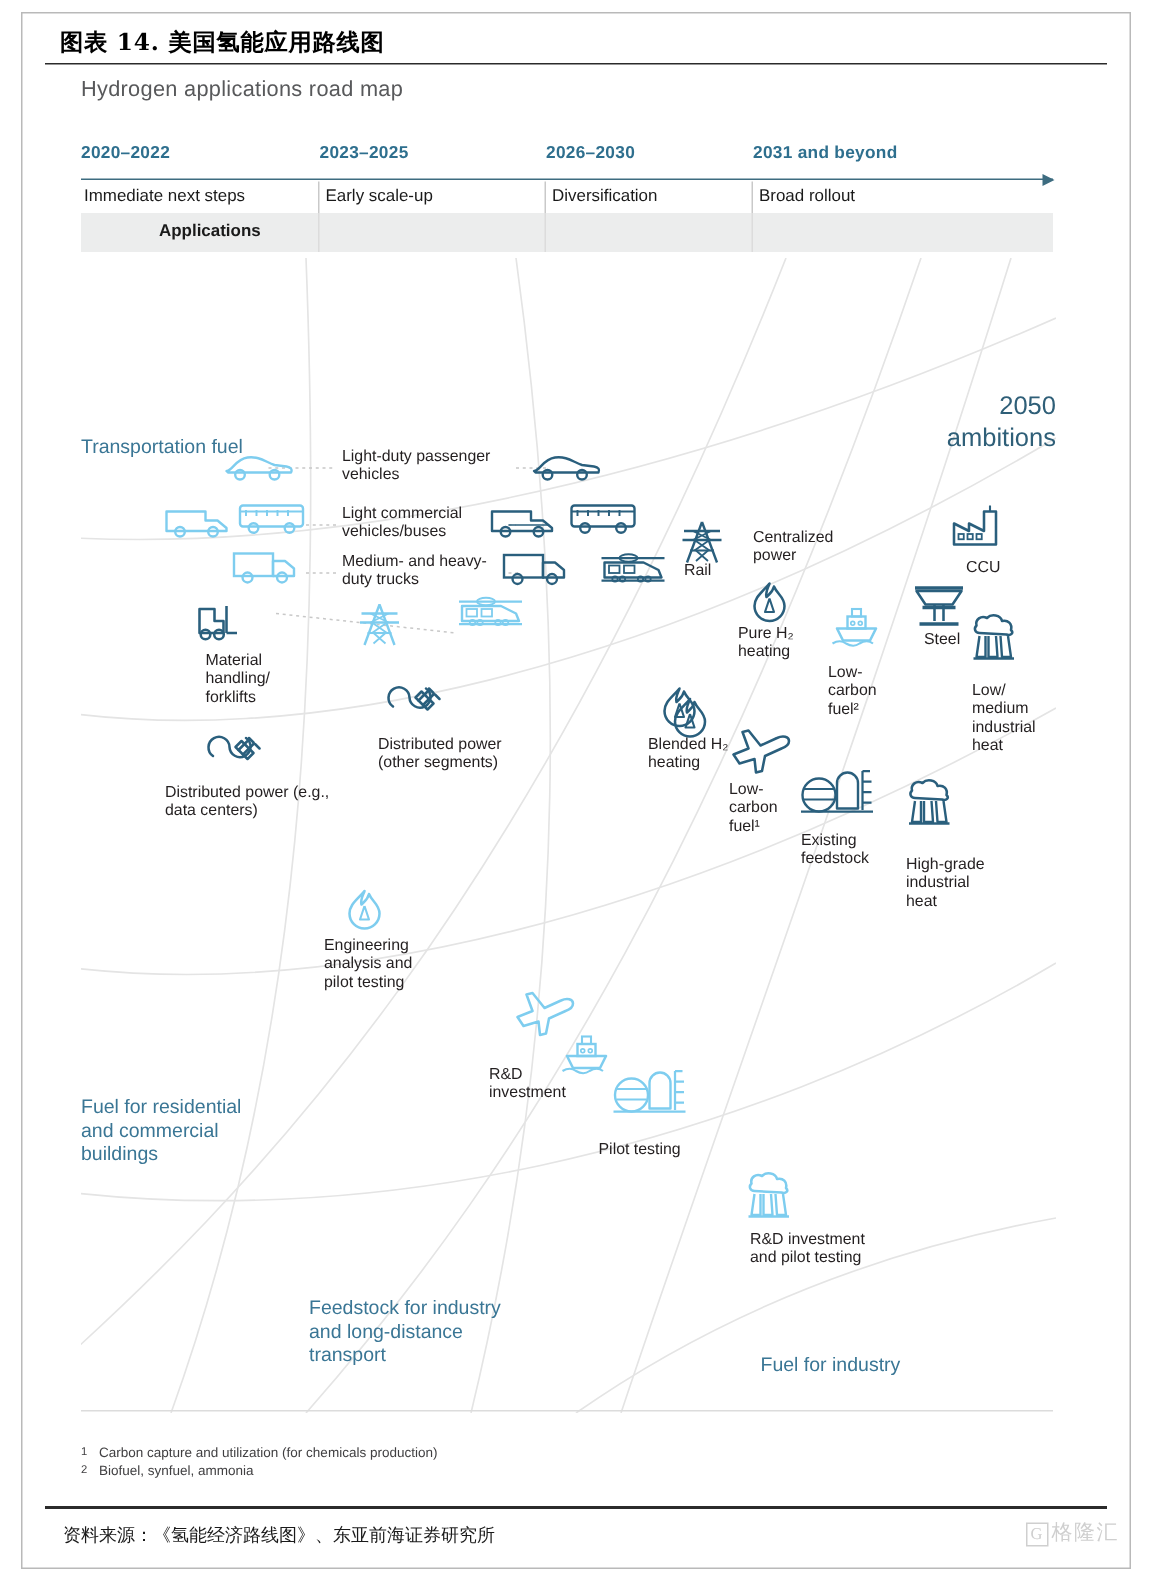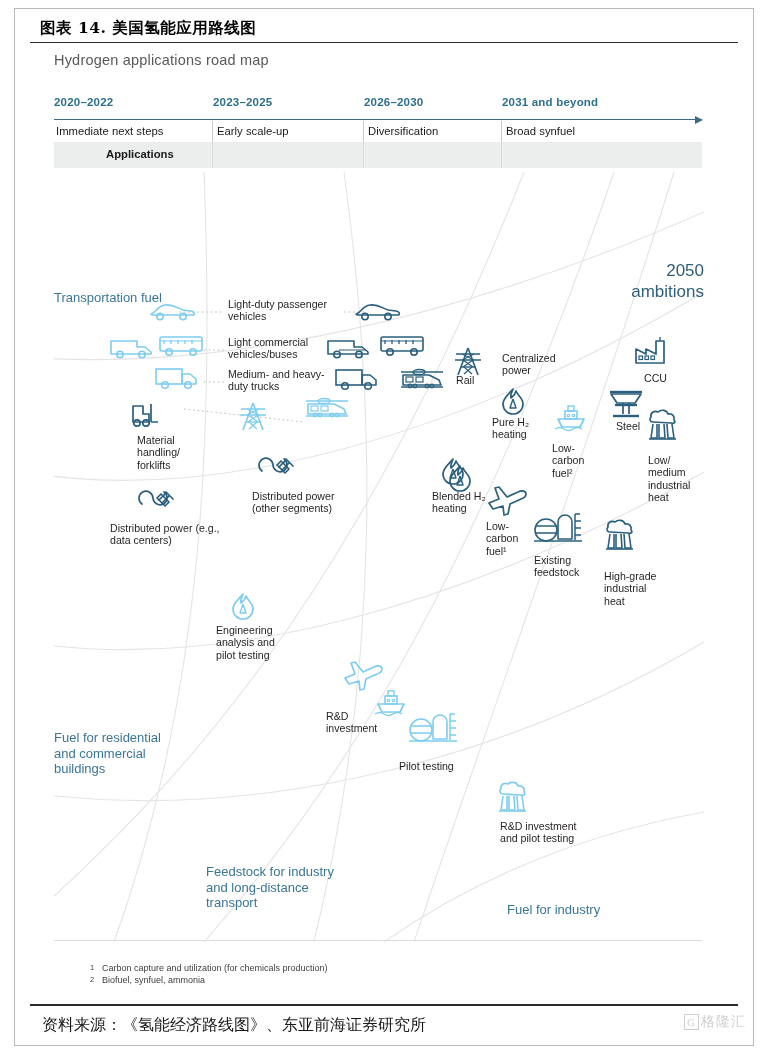--- a/index.html
+++ b/index.html
@@ -81,32 +81,31 @@
     font-size:17px;line-height:21px;color:#2f5f78;
   }
   
   .fn-rule{
     position:absolute;left:54px;top:940px;width:648px;height:0;
     border-top:1px solid #dcdcdc;
   }
   .fn{
     position:absolute;left:54px;font-size:9px;color:#414042;line-height:12px;
     white-space:nowrap;
-    margin-left:36px;
   }
   .fn-idx{display:inline-block;width:12px;font-size:7.5px;vertical-align:top;}
   
   .src-rule{
     position:absolute;left:30px;top:1004px;width:708px;height:0;
     border-top:2.2px solid #2b2b2b;
   }
   .src{
     position:absolute;left:42px;top:1015px;
     font-family:Liberation Serif, serif;
-    font-size:16px;color:#1a1a1a;white-space:nowrap;
+    font-size:12px;color:#1a1a1a;white-space:nowrap;
   }
   .wm{
     position:absolute;right:22px;top:1013px;
     font-size:14px;color:#cfcfcf;letter-spacing:1px;
     font-family:Liberation Serif, serif;
   }
   .wm .wmbox{
     display:inline-block;border:1.6px solid #cfcfcf;padding:0 2px;
     margin-right:2px;font-size:11px;line-height:14px;
   }
@@ -129,21 +128,21 @@
   <div class="tl-arrow"></div>
   <div class="tl-row"></div>
 
   <div class="tl-div" style="left:158px"></div>
   <div class="tl-div" style="left:309px"></div>
   <div class="tl-div" style="left:447px"></div>
 
   <div class="tl-phase" style="left:2px">Immediate next steps</div>
   <div class="tl-phase" style="left:163px">Early scale-up</div>
   <div class="tl-phase" style="left:314px">Diversification</div>
-  <div class="tl-phase" style="left:452px">Broad synfuel</div>
+  <div class="tl-phase" style="left:452px">Broad rollout</div>
 
   <div class="apps-band"></div>
   <div class="band-div" style="left:158px"></div>
   <div class="band-div" style="left:309px"></div>
   <div class="band-div" style="left:447px"></div>
   <div class="apps-label">Applications</div>
 </div>
 
 <div class="canvas">
 

